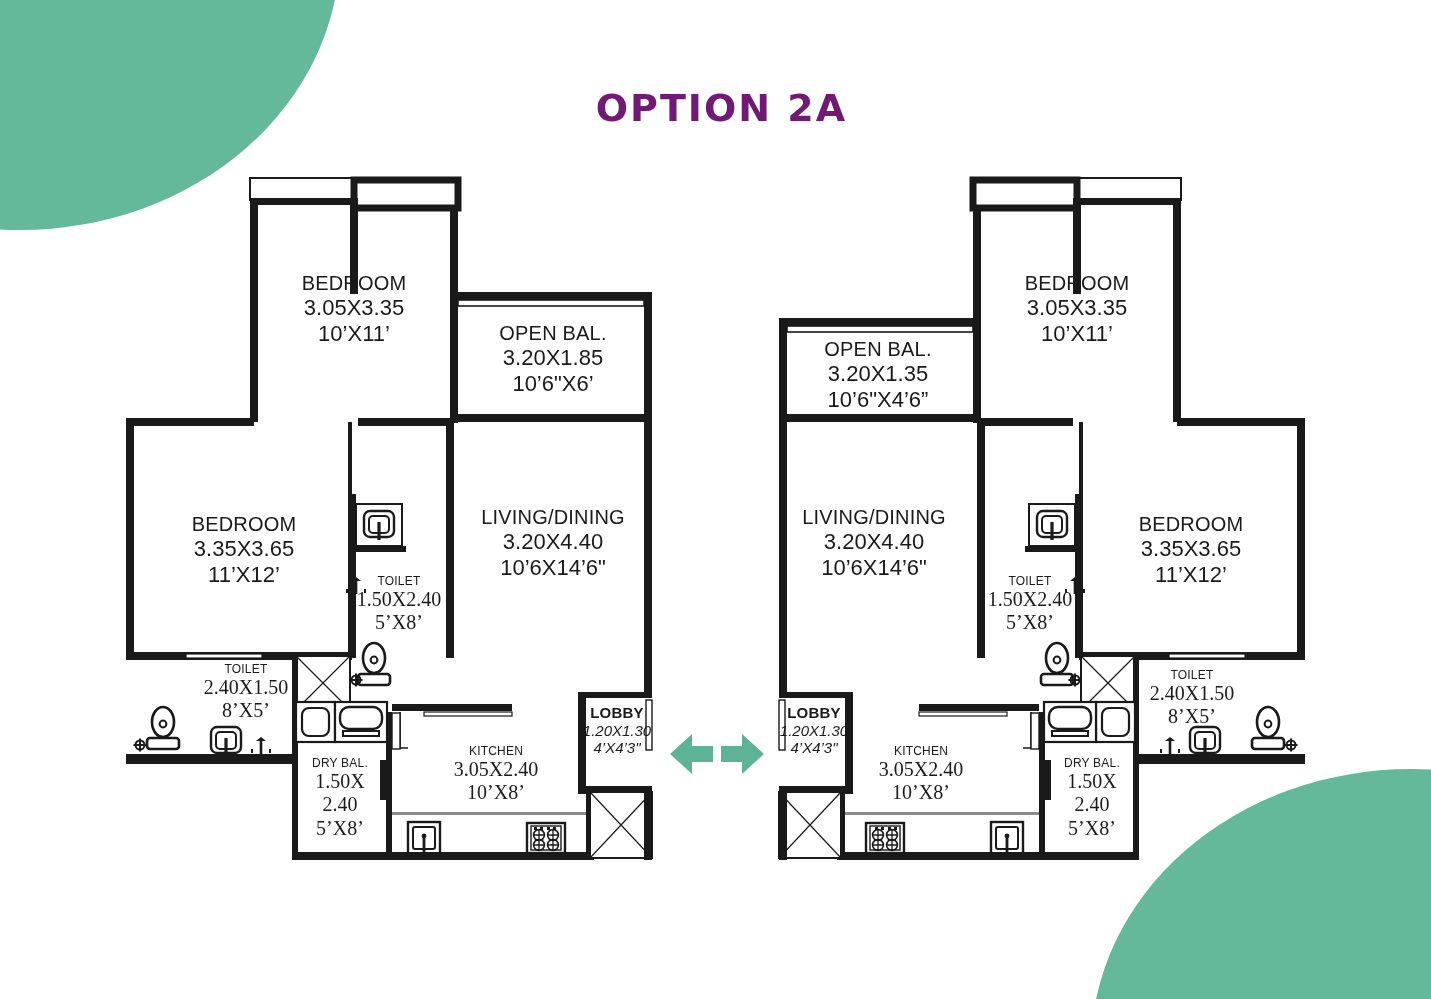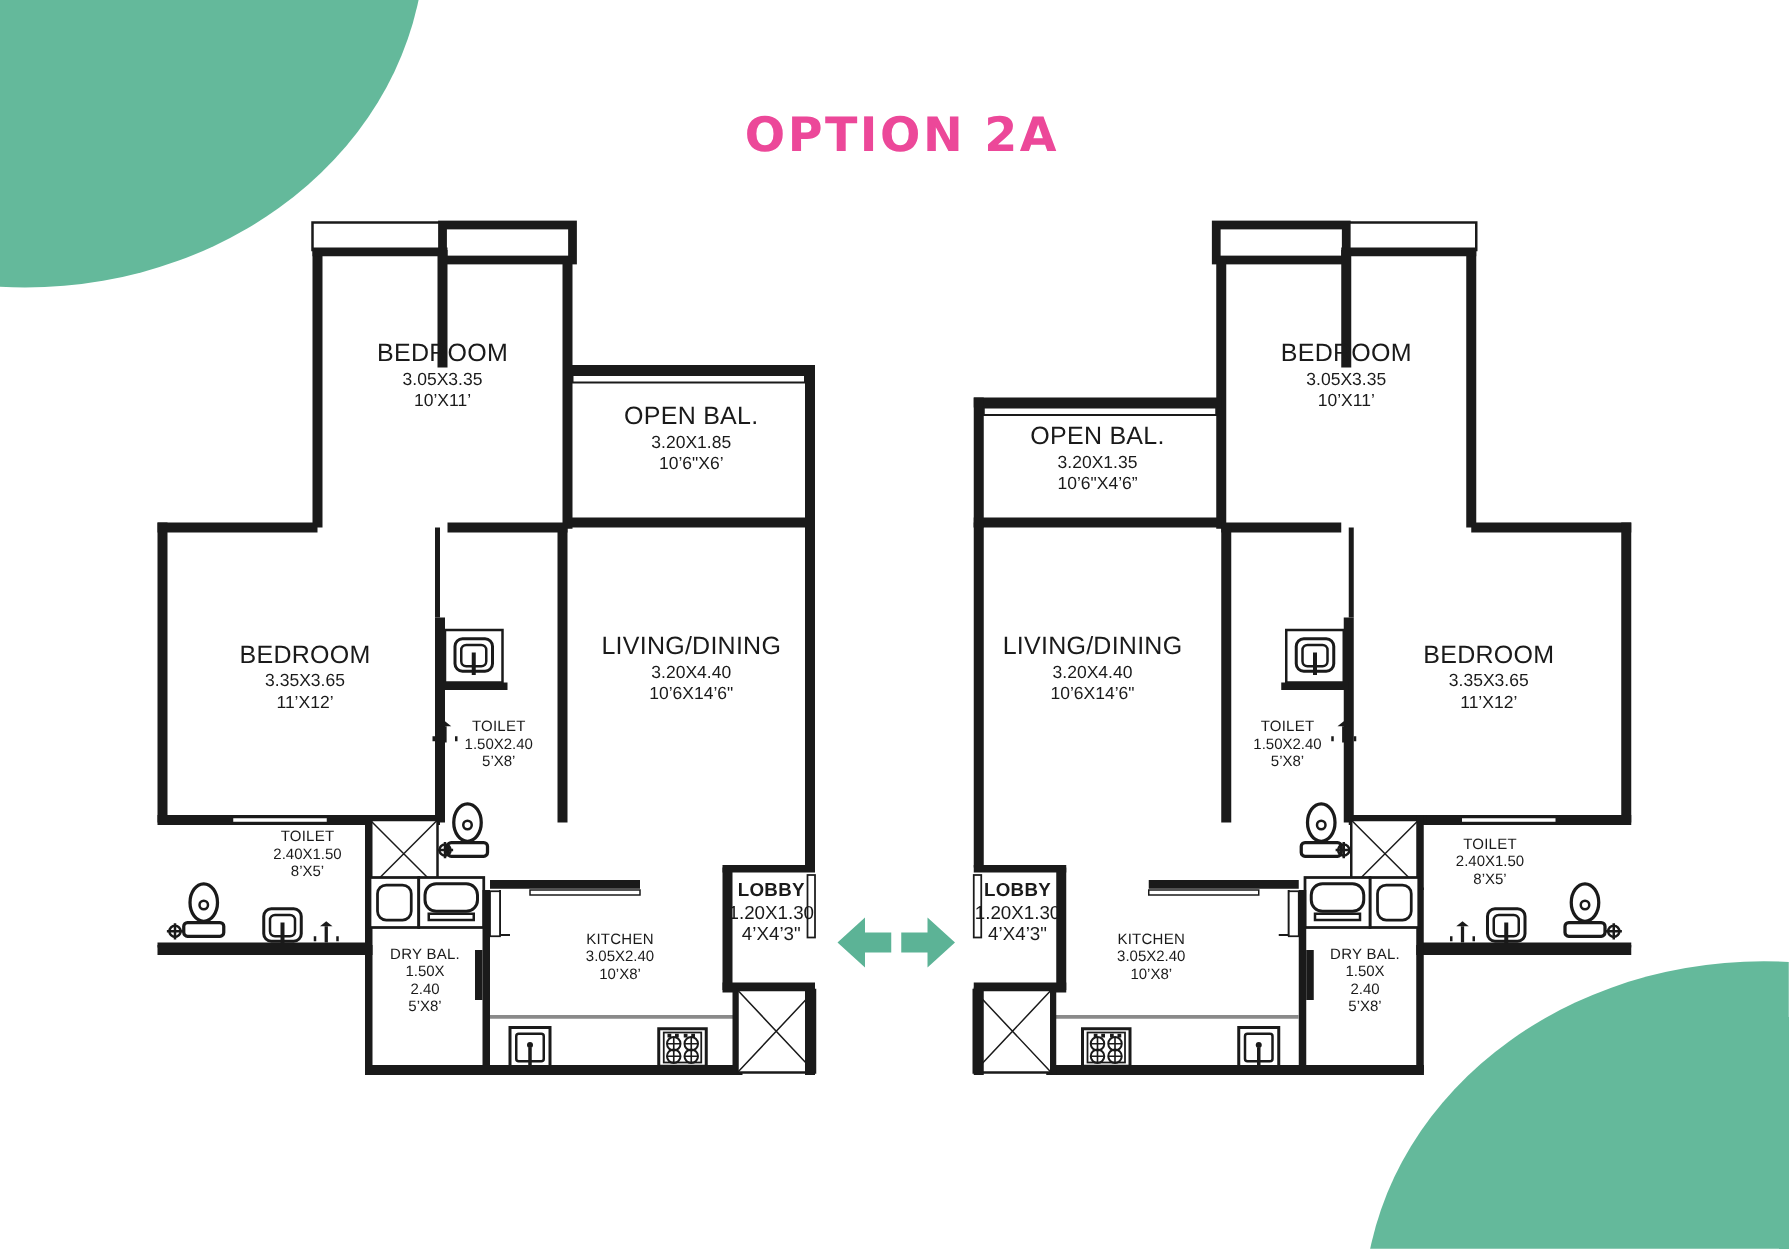--- a/index.html
+++ b/index.html
@@ -20,43 +20,43 @@
     position:absolute; right:-300px; bottom:-330px;
     width:640px; height:560px;
     background:#64b99b; border-radius:50%;
   }
 
   
   .title {
     position:absolute; left:12px; right:0; top:86px;
     text-align:center;
     font-size:38px; font-weight:bold; letter-spacing:2px;
-    color:#ec4899;
+    color:#701a75;
     font-family:"DejaVu Sans", sans-serif;
   }
 
   
   .mirror-arrow { position:absolute; left:668px; top:728px; width:98px; height:52px; }
 
   
   .plan { position:absolute; top:0; left:0; width:1431px; height:999px; }
   .plan svg { display:block; }
 
   
   .lbl {
     position:absolute; text-align:center; color:#1a1a1a;
     font-family:"Liberation Sans", sans-serif;
     line-height:1.17; white-space:nowrap;
   }
   .lbl .n { font-size:20px; letter-spacing:.2px;text-align:center; }
-  .lbl .d { font-size:14px; }
+  .lbl .d { font-size:22px; }
   .lbl.sm .n { font-size:12px; }
-  .lbl.sm .d { font-size:12px; }
+  .lbl.sm .d { font-size:20px;font-family:Liberation Serif, serif; }
   .lbl.xs .n { font-size:15px;font-weight:bold; }
-  .lbl.xs .d { font-size:15px; }
+  .lbl.xs .d { font-size:15px;font-style:italic; }
 </style>
 </head>
 <body>
 
 <div class="corner-tl"></div>
 <div class="corner-br"></div>
 
 <div class="title">OPTION 2A</div>
 
 <div class="plan">

